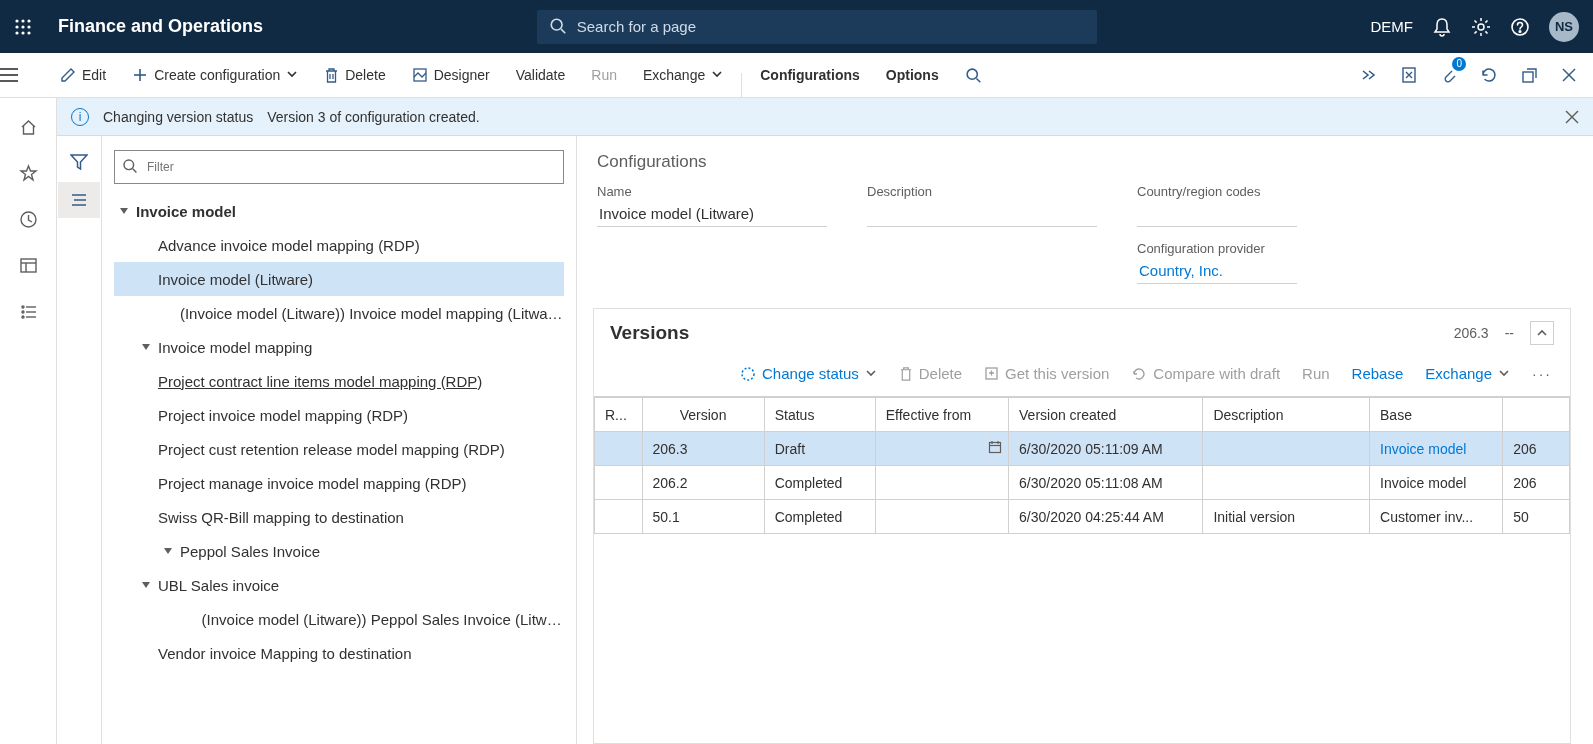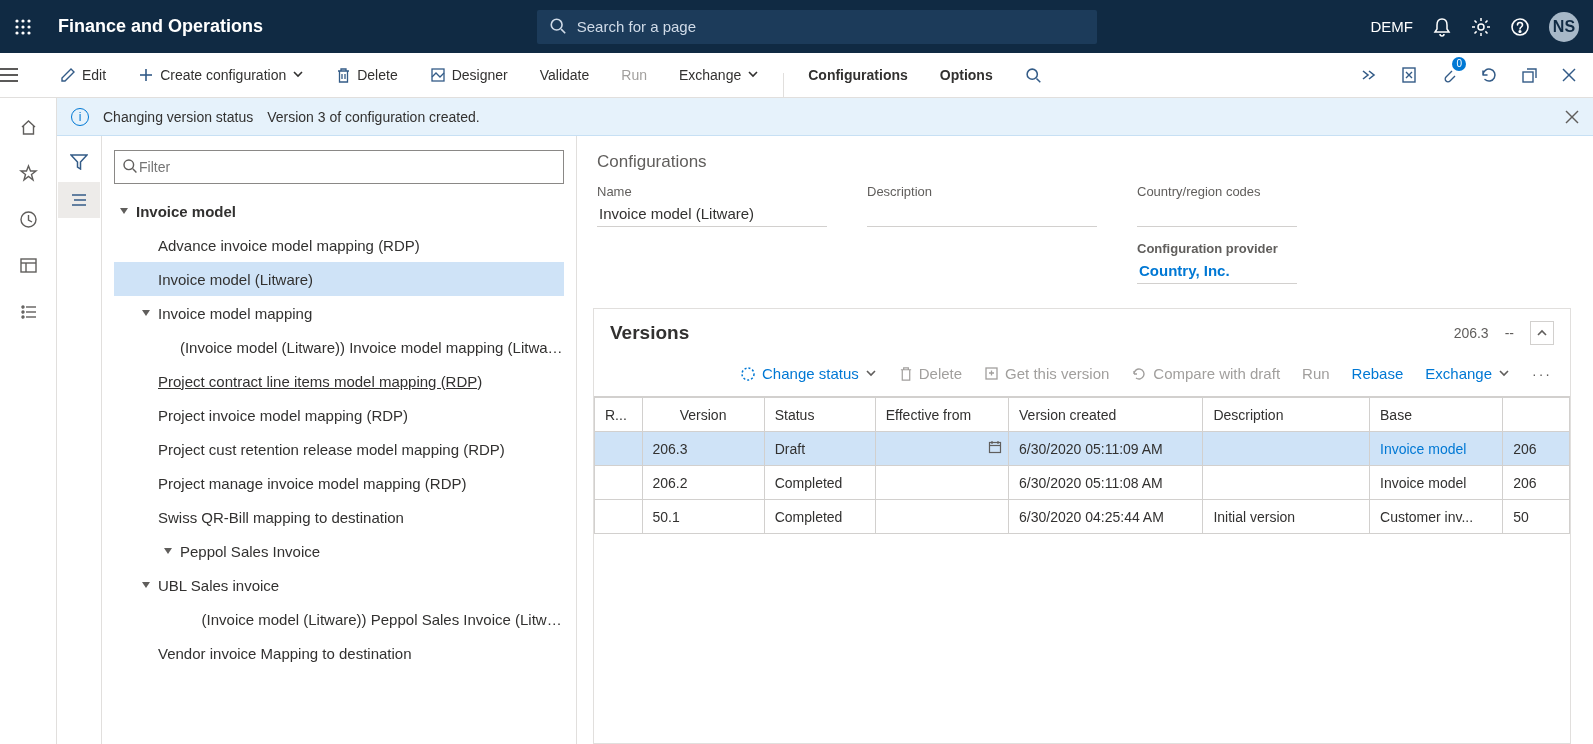--- a/index.html
+++ b/index.html
@@ -8,26 +8,26 @@
 
 .topnav { height: 53px; background: #102a43; color: #fff; display: flex; align-items: center; padding: 12px 14px; gap: 18px; }
 .topnav .waffle { font-size: 18px; cursor: pointer; }
 .topnav .app-title { font-size: 18px; font-weight: 600; margin-left: 8px; }
 .topnav .search-wrap { margin-left: auto; margin-right: auto; position: relative; }
 .topnav .search-box { width: 560px; height: 34px; background: #1c3b5a; border: none; border-radius: 2px; color: #fff; padding-left: 40px; font-size: 15px; }
 .topnav .search-box::placeholder { color: #d0dbe8; }
 .topnav .search-icon { position: absolute; left: 12px; top: 7px; color: #d0dbe8; }
 .topnav .right { display: flex; align-items: center; gap: 20px; font-size: 16px; }
 .topnav .co { font-size: 15px; }
-.topnav .avatar { width: 30px; height: 30px; border-radius: 50%; background: #a7b8c8; color: #102a43; display: flex; align-items: center; justify-content: center; font-size: 16px; font-weight: 600; }
+.topnav .avatar { width: 30px; height: 30px; border-radius: 50%; background: #a7b8c8; color: #102a43; display: flex; align-items: center; justify-content: center; font-size: 13px; font-weight: 600; }
 
 
 .actionbar { height: 45px; background: #fff; border-bottom: 1px solid #e1dfdd; display: flex; align-items: center; padding: 0 6px 0 0; }
 .actionbar .ham { width: 48px; text-align: center; font-size: 18px; cursor: pointer; color: #323130; }
-.actionbar .actions { display: flex; align-items: flex-end; height: 100%; gap: 8px; }
+.actionbar .actions { display: flex; align-items: flex-end; height: 100%; gap: 2px; }
 .ab-btn { display: flex; align-items: center; gap: 6px; padding: 0 12px; height: 100%; cursor: pointer; color: #323130; white-space: nowrap; }
 .ab-btn.disabled { color: #a19f9d; cursor: default; }
 .ab-btn .ic { font-size: 15px; color: #335b87; }
 .ab-sep { width: 1px; height: 24px; background: #e1dfdd; margin: 0 4px; }
 .ab-btn.strong { font-weight: 600; }
 .actionbar .right-icons { margin-left: auto; display: flex; align-items: center; gap: 4px; }
 .ri { width: 36px; height: 36px; display: flex; align-items: center; justify-content: center; cursor: pointer; color: #335b87; font-size: 17px; position: relative; }
 .ri .badge { position: absolute; top: 0px; right: 1px; background: #0078d4; color: #fff; font-size: 10px; border-radius: 8px; padding: 0 4px; line-height: 14px; }
 
 
@@ -41,21 +41,21 @@
 .lr-btn { width: 40px; height: 34px; display: flex; align-items: center; justify-content: center; color: #605e5c; cursor: pointer; font-size: 17px; }
 
 .main { flex: 1; display: flex; overflow: hidden; }
 
 
 .tree-rail { width: 45px; border-right: 1px solid #e1dfdd; display: flex; flex-direction: column; align-items: center; padding-top: 8px; gap: 2px; }
 .tr-btn { width: 42px; height: 36px; display: flex; align-items: center; justify-content: center; cursor: pointer; color: #335b87; }
 .tr-btn.active { background: #edebe9; }
 
 .tree-panel { width: 475px; border-right: 1px solid #e1dfdd; padding: 14px 12px; overflow-y: auto; position: relative; }
-.filter-box { width: 100%; height: 34px; border: 1px solid #8a8886; padding-left: 24px; font-size: 14px; }
+.filter-box { width: 100%; height: 34px; border: 1px solid #8a8886; padding-left: 32px; font-size: 12px; }
 .filter-wrap { position: relative; margin-bottom: 10px; }
 .filter-wrap .fic { position: absolute; left: 8px; top: 8px; color: #605e5c; }
 
 .tree { font-size: 15px; }
 .tree-row { display: flex; align-items: center; height: 34px; cursor: pointer; padding-left: 4px; }
 .tree-row.selected { background: #cfe3f7; }
 .tree-row .caret { width: 18px; font-size: 16px; color: #605e5c; text-align: center; }
 .tree-row .label { white-space: nowrap; overflow: hidden; text-overflow: ellipsis; }
 .tree-row.bold .label { font-weight: 600; }
 
@@ -353,31 +353,31 @@
               <span class="label">Invoice model</span>
             </div>
             <div class="tree-row" style="padding-left: 26px;">
               <span class="caret"></span>
               <span class="label">Advance invoice model mapping (RDP)</span>
             </div>
             <div class="tree-row selected" style="padding-left: 26px;">
               <span class="caret"></span>
               <span class="label">Invoice model (Litware)</span>
             </div>
+            <div class="tree-row" style="padding-left: 48px;">
+              <span class="caret"></span>
+              <span class="label">(Invoice model (Litware)) Invoice model mapping (Litware)</span>
+            </div>
             <div class="tree-row" style="padding-left: 26px;">
               <span class="caret">
                 <svg width="12" height="12" viewBox="0 0 12 12" fill="currentColor">
                   <path d="M2 3 L10 3 L6 9 Z"></path>
                 </svg>
               </span>
               <span class="label">Invoice model mapping</span>
-            </div>
-            <div class="tree-row" style="padding-left: 48px;">
-              <span class="caret"></span>
-              <span class="label">(Invoice model (Litware)) Invoice model mapping (Litware)</span>
             </div>
             <div class="tree-row" style="padding-left: 26px; text-decoration: underline;">
               <span class="caret"></span>
               <span class="label">Project contract line items model mapping (RDP)</span>
             </div>
             <div class="tree-row" style="padding-left: 26px;">
               <span class="caret"></span>
               <span class="label">Project invoice model mapping (RDP)</span>
             </div>
             <div class="tree-row" style="padding-left: 26px;">
@@ -429,21 +429,21 @@
             </div>
             <div class="field">
               <span class="field-label">Description</span>
               <span class="field-value"></span>
             </div>
             <div style="display:flex;flex-direction:column;gap:14px;">
               <div class="field" style="min-width:160px;">
                 <span class="field-label">Country/region codes</span>
                 <span class="field-value"></span>
               </div>
-              <div class="field" style="min-width:160px;font-weight:bold;">
+              <div class="field" style="min-width:160px;">
                 <span class="field-label">Configuration provider</span>
                 <span class="field-value link">Country, Inc.</span>
               </div>
             </div>
           </div>
         </div>
 
         <div class="versions-card">
           <div class="vc-head">
             <span class="vc-title">Versions</span>

